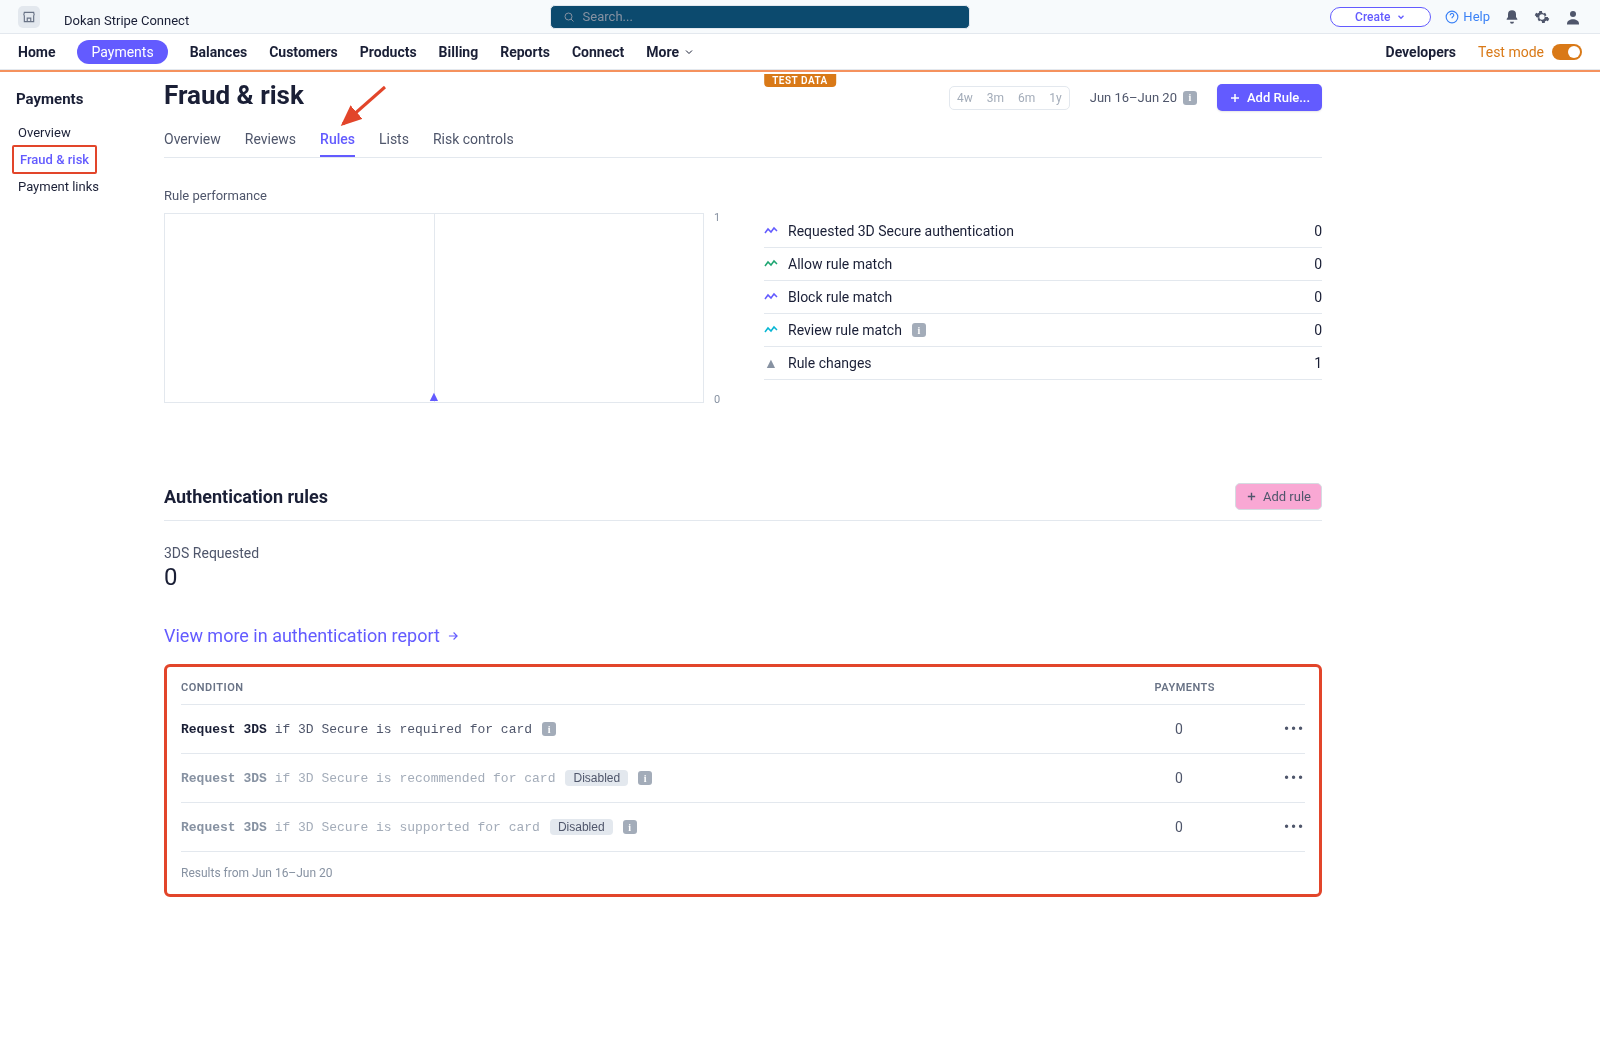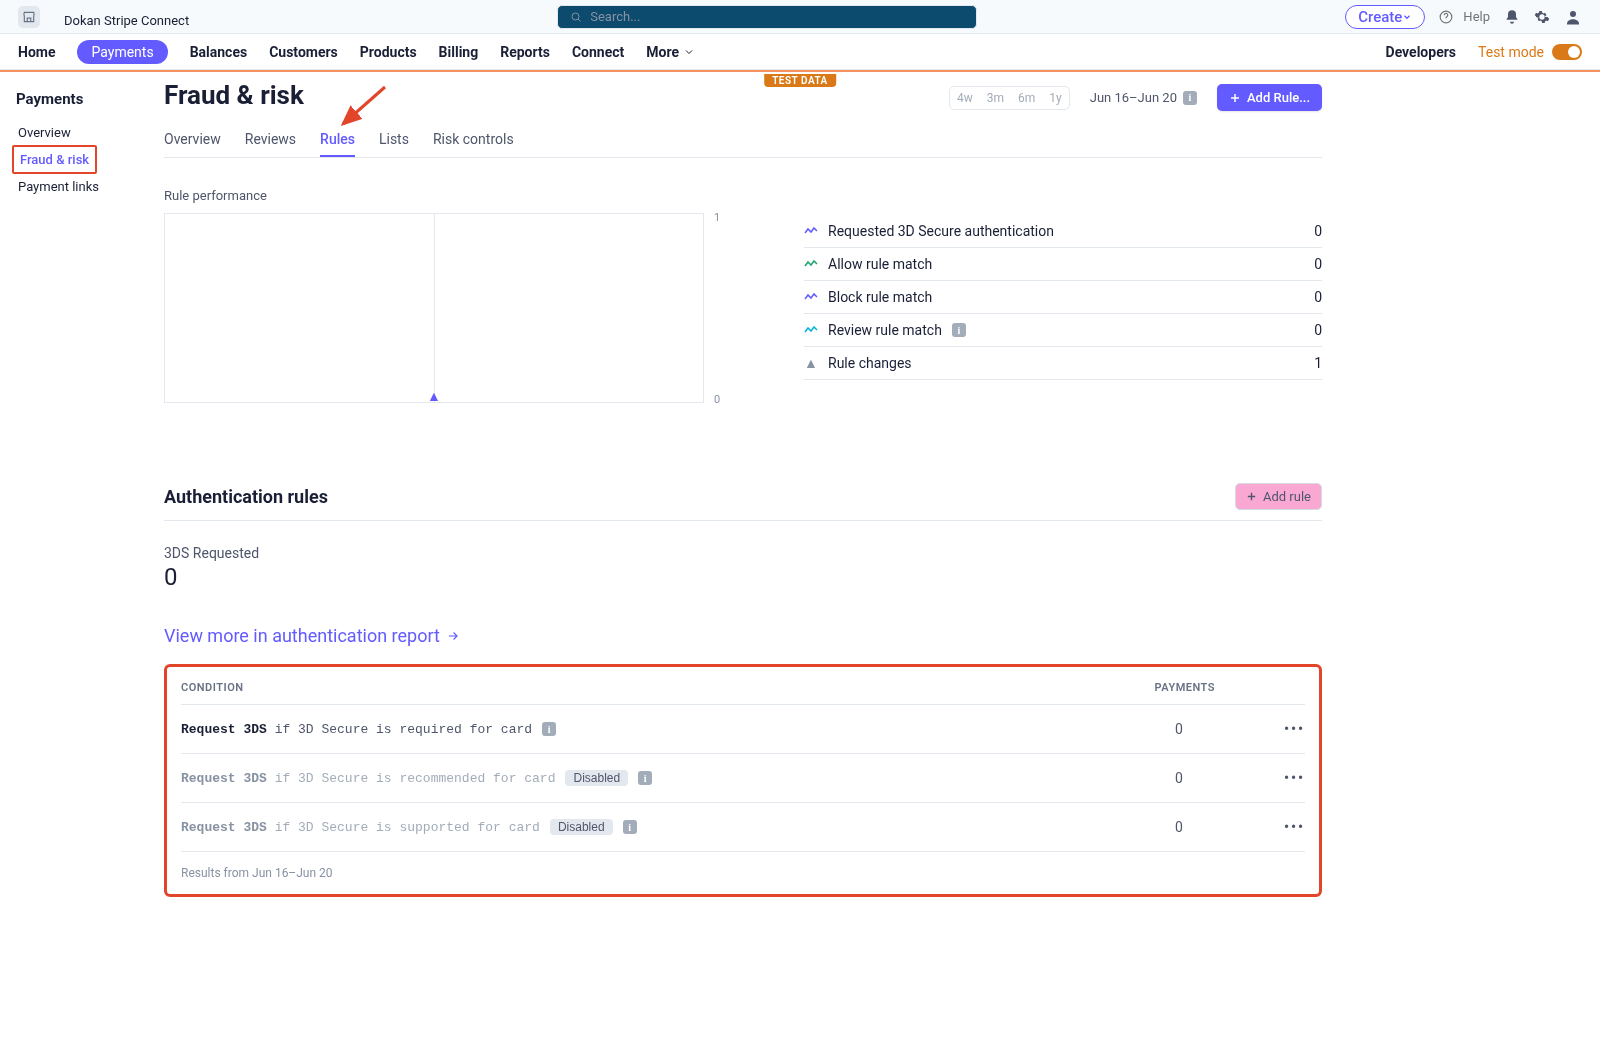--- a/index.html
+++ b/index.html
@@ -50,31 +50,32 @@
   font-size: 13px;
 }
 .top-actions {
   display: flex;
   align-items: center;
   gap: 14px;
 }
 .btn-create {
   display: flex;
   align-items: center;
+  gap: 6px;
   border: 1px solid #635bff;
   color: #635bff;
   background: #fff;
   border-radius: 14px;
-  padding: 2px 12px;
-  font-size: 15px;
+  padding: 2px 24px;
+  font-size: 12px;
   font-weight: 500;
 }
 .help-btn {
-  display: flex; align-items: center; gap: 10px;
-  color: #737373; font-size: 13px;
+  display: flex; align-items: center; gap: 4px;
+  color: #3b82f6; font-size: 13px;
 }
 .icon-btn { color: #4f566b; cursor: pointer; }
 .nav-bar {
   display: flex;
   align-items: center;
   justify-content: space-between;
   height: 36px;
   padding: 0 18px;
   border-bottom: 1px solid #e3e8ee;
 }
@@ -224,21 +225,20 @@
 }
 .legend {
   flex: 1; margin-top: 12px;
 }
 .legend-row {
   display: flex; align-items: flex-start;
   justify-content: space-between;
   padding: 8px 0;
   border-bottom: 1px solid #e3e8ee;
   font-size: 14px;
-  margin-left: 40px;
 }
 .legend-left { display: flex; align-items: center; gap: 10px; }
 .legend-icon { width: 14px; display: flex; align-items: center; justify-content: center; }
 .info-icon {
   display: inline-flex; width: 14px; height: 14px;
   background: #a3acb9; color: #fff; border-radius: 3px;
   align-items: center; justify-content: center;
   font-size: 10px; font-weight: 700;
   font-family: Georgia, serif;
 }

